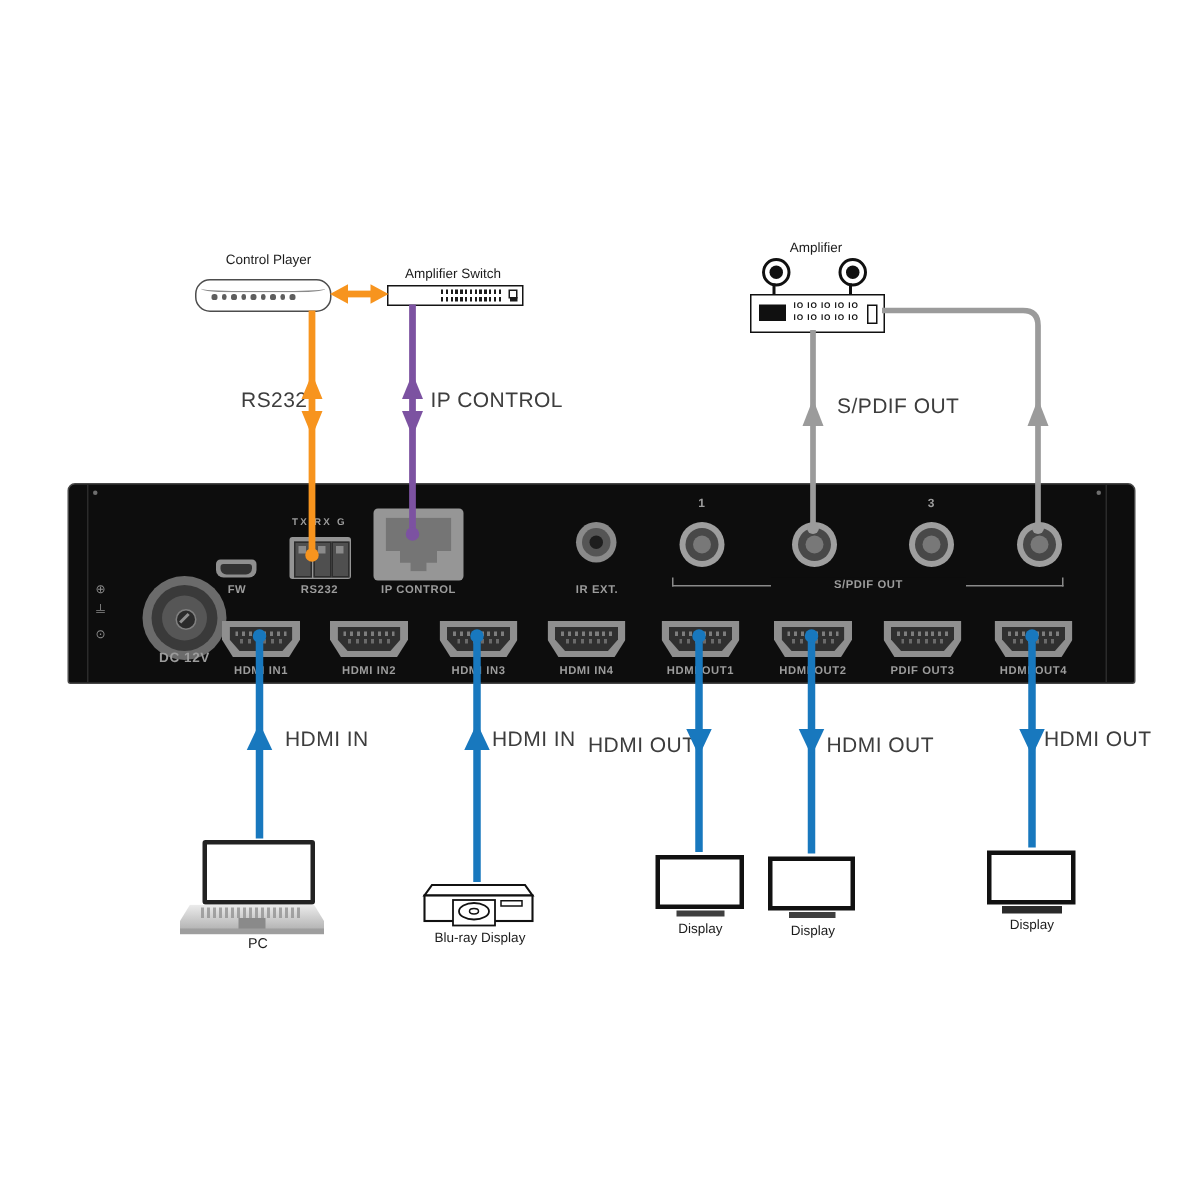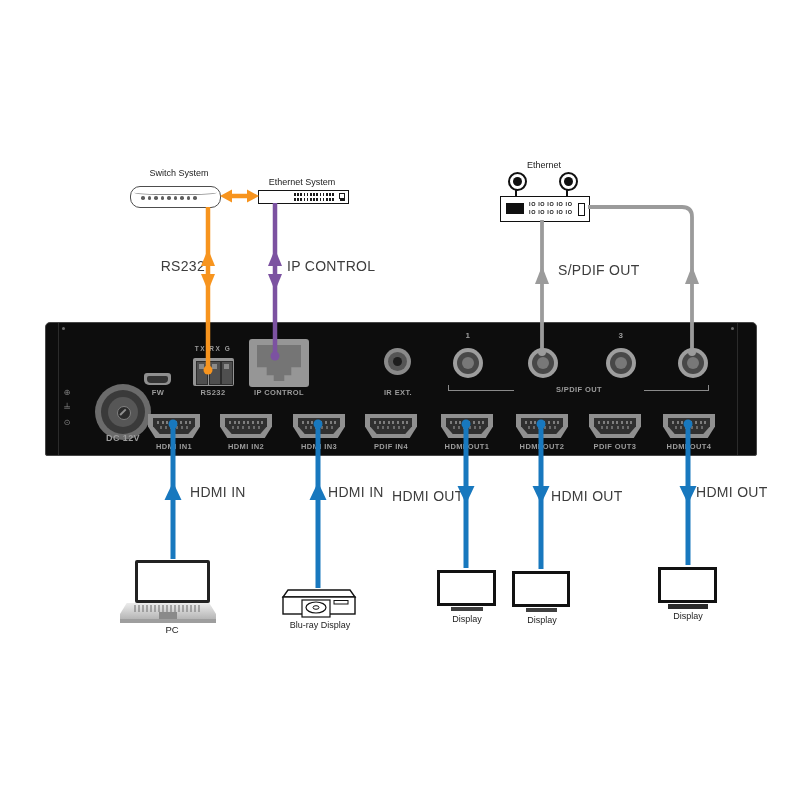--- a/index.html
+++ b/index.html
@@ -79,48 +79,48 @@
   .lapkeys{position:absolute;left:14px;top:2px;right:14px;height:7px;opacity:.75;
            background:repeating-linear-gradient(90deg,#8f8f8f 0 2px,transparent 2px 4px);}
   .lappad{position:absolute;left:39px;top:9px;width:18px;height:8px;background:#8a8a8a;}
   .lapbottom{position:absolute;left:0;right:0;bottom:0;height:4px;background:#9e9e9e;}
 </style>
 </head>
 <body>
 
 <div id="canvas">
 
-  <div class="devlbl" style="left:133px;top:168px;width:92px;">Switch System</div>
+  <div class="devlbl" style="left:133px;top:168px;width:92px;">Control Player</div>
   <div class="ctrlbox">
     <div class="ctrl-topline"></div>
     <div class="ctrl-dots">
       <i></i>
         <i></i>
         <i></i>
         <i></i>
         <i></i>
         <i></i>
         <i></i>
         <i></i>
         <i></i>
     </div>
   </div>
 
-  <div class="devlbl" style="left:256px;top:177px;width:92px;">Ethernet System</div>
+  <div class="devlbl" style="left:256px;top:177px;width:92px;">Amplifier Switch</div>
   <div class="switchbox">
     <div class="sw-ports" style="top:2px;"></div>
     <div class="sw-ports" style="top:7px;"></div>
     <div class="sw-sq1"></div>
     <div class="sw-sq2"></div>
   </div>
 
   <div class="flowlbl" style="left:150px;top:258px;width:55px;text-align:right;">RS232</div>
   <div class="flowlbl" style="left:287px;top:258px;">IP CONTROL</div>
 
-  <div class="devlbl" style="left:500px;top:160px;width:88px;">Ethernet</div>
+  <div class="devlbl" style="left:500px;top:160px;width:88px;">Amplifier</div>
   <div class="knob" style="left:508px;top:172px;">
       <i></i>
     </div>
   <div class="knob" style="left:559px;top:172px;">
       <i></i>
     </div>
   <div class="stem" style="left:515px;top:189px;"></div>
   <div class="stem" style="left:566px;top:189px;"></div>
   <div class="ampbox">
     <div class="amp-black"></div>
@@ -239,21 +239,21 @@
         <s></s>
       </div>
     <div class="hdmi" style="left:617px;">
         <i></i>
         <b></b>
         <s></s>
       </div>
     <div class="plbl" style="left:98px;top:119px;width:60px;">HDMI IN1</div>
     <div class="plbl" style="left:170px;top:119px;width:60px;">HDMI IN2</div>
     <div class="plbl" style="left:243px;top:119px;width:60px;">HDMI IN3</div>
-    <div class="plbl" style="left:315px;top:119px;width:60px;">PDIF IN4</div>
+    <div class="plbl" style="left:315px;top:119px;width:60px;">HDMI IN4</div>
     <div class="plbl" style="left:391px;top:119px;width:60px;">HDMI OUT1</div>
     <div class="plbl" style="left:466px;top:119px;width:60px;">HDMI OUT2</div>
     <div class="plbl" style="left:539px;top:119px;width:60px;">PDIF OUT3</div>
     <div class="plbl" style="left:613px;top:119px;width:60px;">HDMI OUT4</div>
   </div>
 
   <div class="flowlbl" style="left:190px;top:484px;">HDMI IN</div>
   <div class="flowlbl" style="left:328px;top:484px;">HDMI IN</div>
   <div class="flowlbl" style="left:392px;top:488px;">HDMI OUT</div>
   <div class="flowlbl" style="left:551px;top:488px;">HDMI OUT</div>

